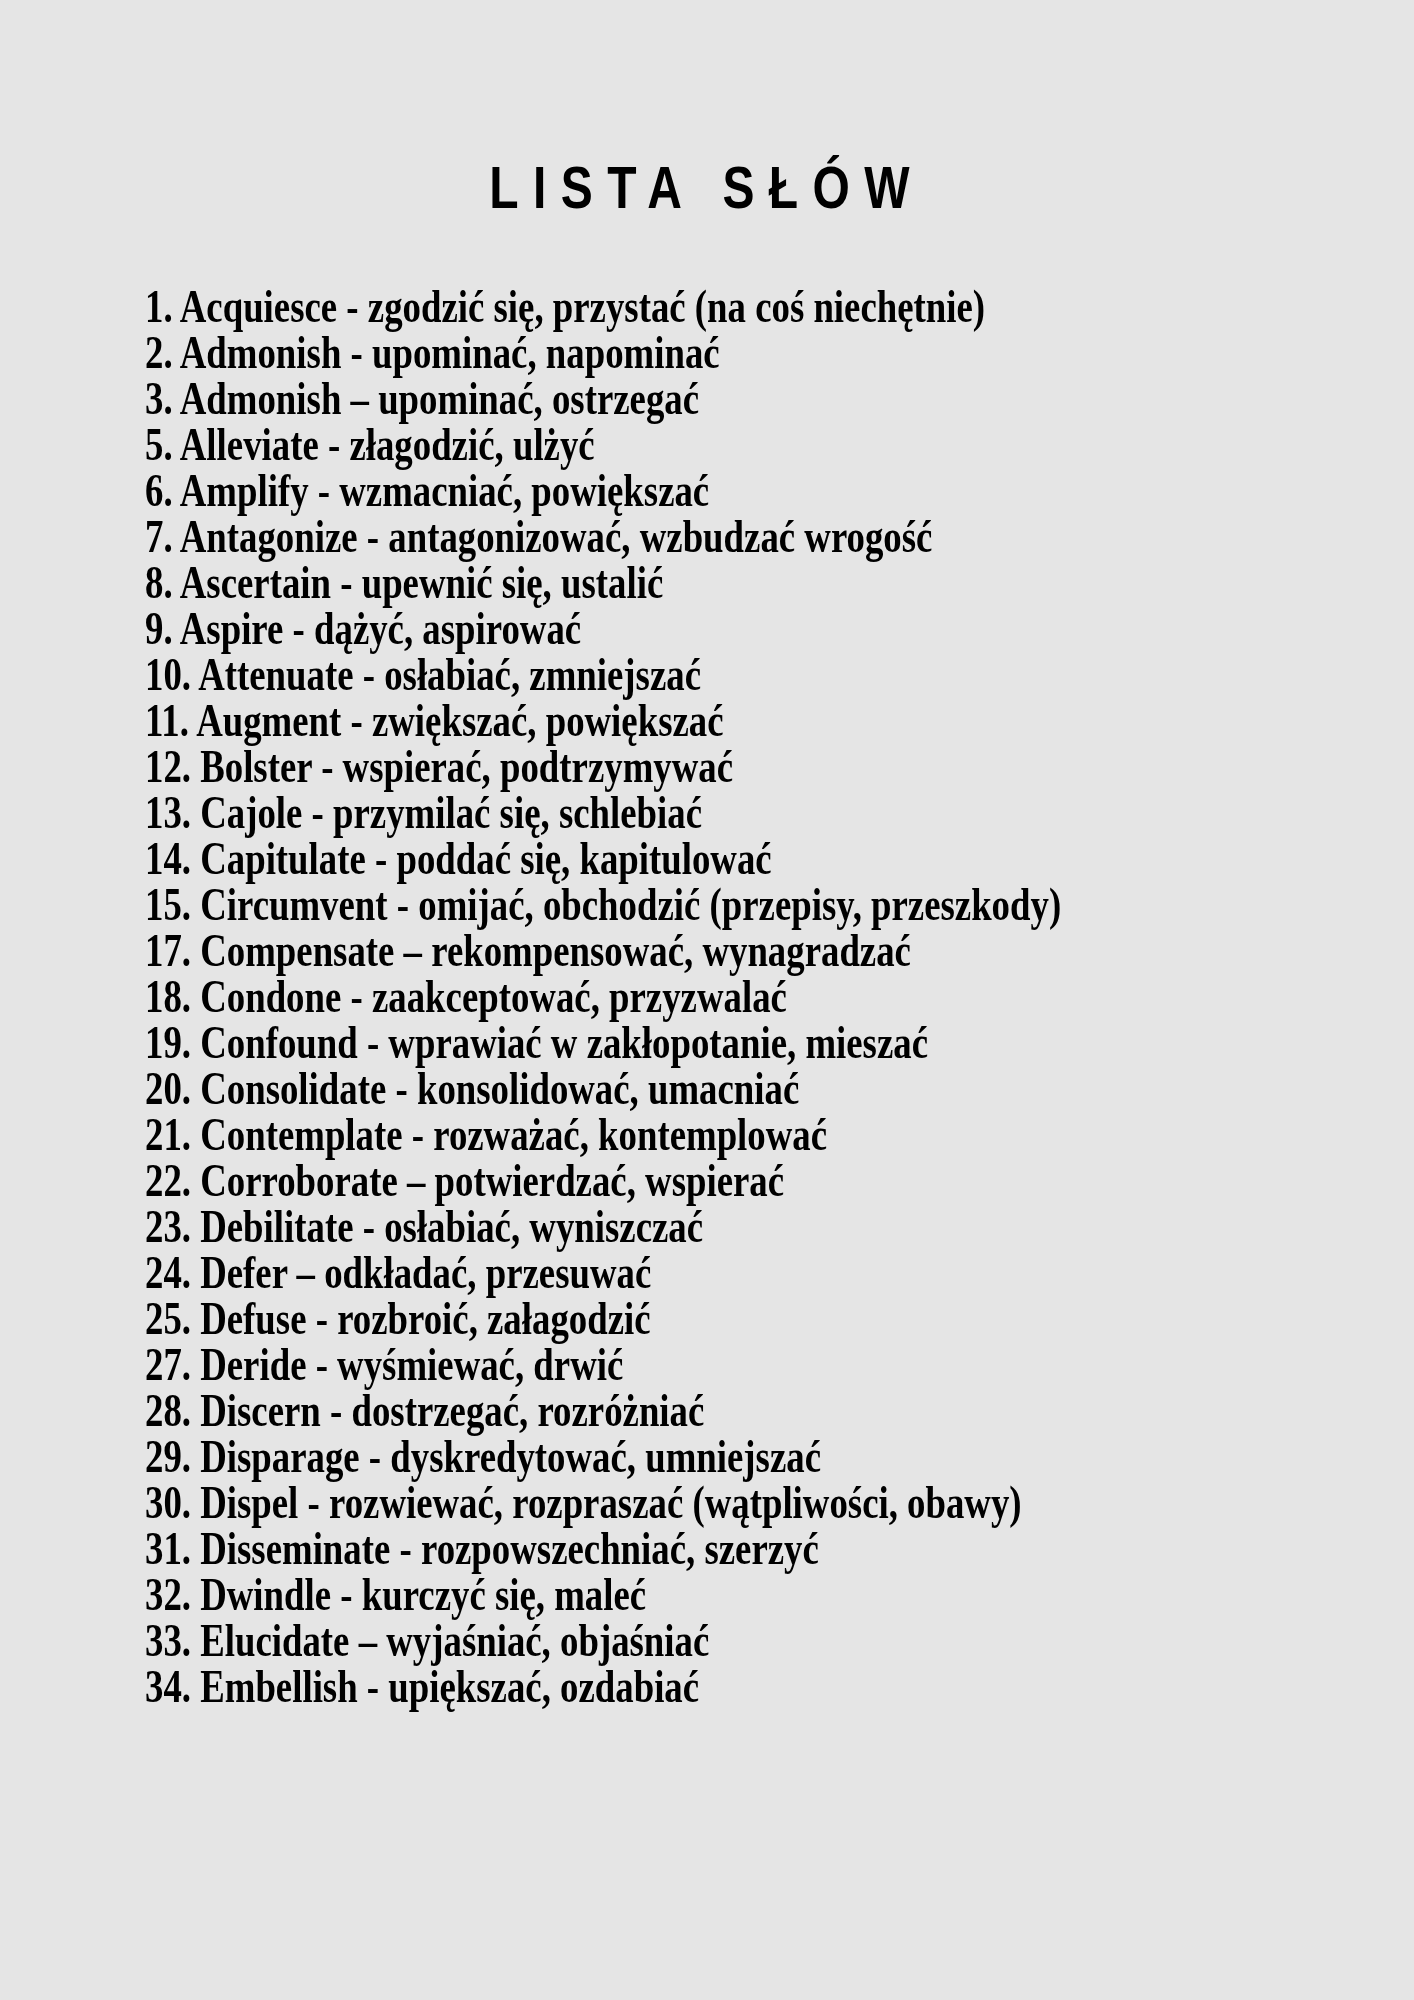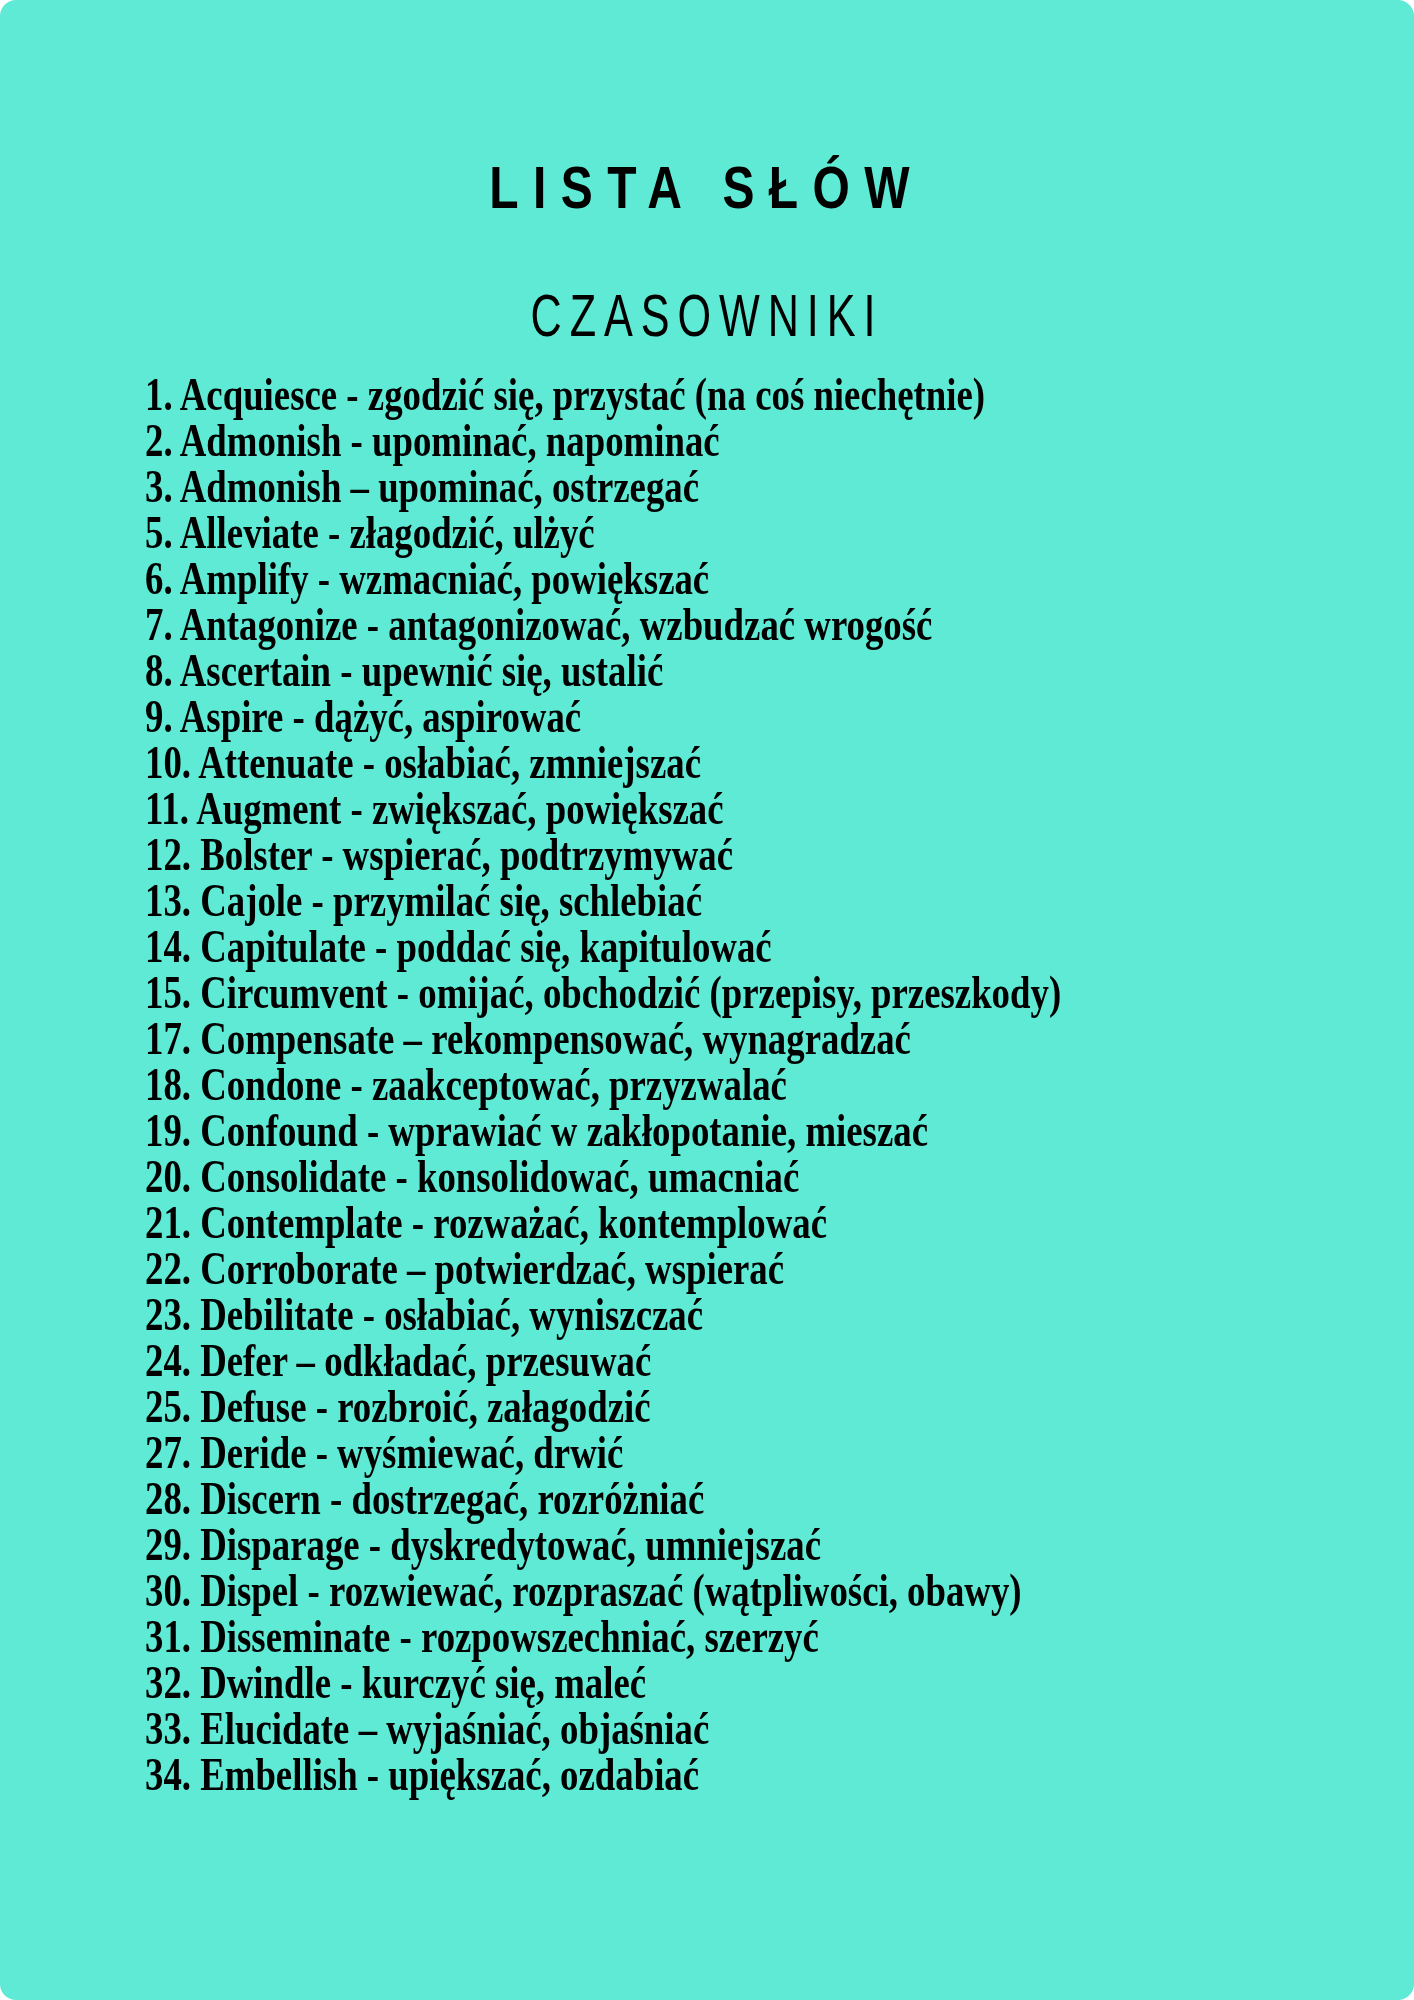--- a/index.html
+++ b/index.html
@@ -12,22 +12,21 @@
     height: 2000px;
     color: #000000;
     font-family: "Liberation Serif", serif;
     overflow: hidden;
   }
   .page {
     width: 1414px;
     height: 2000px;
     box-sizing: border-box;
     padding-top: 118px;
-    background: #5eead4;
-    border-radius: 16px;
+    background: #e5e5e5;
   }
   .title-row, .subtitle-row {
     text-align: center;
     white-space: nowrap;
   }
   .title {
     display: inline-block;
     font-family: "Liberation Sans", sans-serif;
     font-weight: 700;
     font-size: 60px;
@@ -70,146 +69,143 @@
 </style>
 </head>
 <body>
 
 <div class="page">
 
   <div class="title-row">
     <h1 class="title">LISTA SŁÓW</h1>
   </div>
 
-  <div class="subtitle-row">
-    <div class="subtitle">CZASOWNIKI</div>
+
+  <div class="word-list" id="word-list">
+    <div class="item">
+      <span class="item-text">1. Acquiesce - zgodzić się, przystać (na coś niechętnie)</span>
+    </div>
+
+    <div class="item">
+      <span class="item-text">2. Admonish - upominać, napominać</span>
+    </div>
+
+    <div class="item">
+      <span class="item-text">3. Admonish – upominać, ostrzegać</span>
+    </div>
+
+
+    <div class="item">
+      <span class="item-text">5. Alleviate - złagodzić, ulżyć</span>
+    </div>
+
+    <div class="item">
+      <span class="item-text">6. Amplify - wzmacniać, powiększać</span>
+    </div>
+
+    <div class="item">
+      <span class="item-text">7. Antagonize - antagonizować, wzbudzać wrogość</span>
+    </div>
+
+    <div class="item">
+      <span class="item-text">8. Ascertain - upewnić się, ustalić</span>
+    </div>
+
+    <div class="item">
+      <span class="item-text">9. Aspire - dążyć, aspirować</span>
+    </div>
+
+    <div class="item">
+      <span class="item-text">10. Attenuate - osłabiać, zmniejszać</span>
+    </div>
+
+    <div class="item">
+      <span class="item-text">11. Augment - zwiększać, powiększać</span>
+    </div>
+
+    <div class="item">
+      <span class="item-text">12. Bolster - wspierać, podtrzymywać</span>
+    </div>
+
+    <div class="item">
+      <span class="item-text">13. Cajole - przymilać się, schlebiać</span>
+    </div>
+
+    <div class="item">
+      <span class="item-text">14. Capitulate - poddać się, kapitulować</span>
+    </div>
+
+    <div class="item">
+      <span class="item-text">15. Circumvent - omijać, obchodzić (przepisy, przeszkody)</span>
+    </div>
+
+
+    <div class="item">
+      <span class="item-text">17. Compensate – rekompensować, wynagradzać</span>
+    </div>
+
+    <div class="item">
+      <span class="item-text">18. Condone - zaakceptować, przyzwalać</span>
+    </div>
+
+    <div class="item">
+      <span class="item-text">19. Confound - wprawiać w zakłopotanie, mieszać</span>
+    </div>
+
+    <div class="item">
+      <span class="item-text">20. Consolidate - konsolidować, umacniać</span>
+    </div>
+
+    <div class="item">
+      <span class="item-text">21. Contemplate - rozważać, kontemplować</span>
+    </div>
+
+    <div class="item">
+      <span class="item-text">22. Corroborate – potwierdzać, wspierać</span>
+    </div>
+
+    <div class="item">
+      <span class="item-text">23. Debilitate - osłabiać, wyniszczać</span>
+    </div>
+
+    <div class="item">
+      <span class="item-text">24. Defer – odkładać, przesuwać</span>
+    </div>
+
+    <div class="item">
+      <span class="item-text">25. Defuse - rozbroić, załagodzić</span>
+    </div>
+
+
+    <div class="item">
+      <span class="item-text">27. Deride - wyśmiewać, drwić</span>
+    </div>
+
+    <div class="item">
+      <span class="item-text">28. Discern - dostrzegać, rozróżniać</span>
+    </div>
+
+    <div class="item">
+      <span class="item-text">29. Disparage - dyskredytować, umniejszać</span>
+    </div>
+
+    <div class="item">
+      <span class="item-text">30. Dispel - rozwiewać, rozpraszać (wątpliwości, obawy)</span>
+    </div>
+
+    <div class="item">
+      <span class="item-text">31. Disseminate - rozpowszechniać, szerzyć</span>
+    </div>
+
+    <div class="item">
+      <span class="item-text">32. Dwindle - kurczyć się, maleć</span>
+    </div>
+
+    <div class="item">
+      <span class="item-text">33. Elucidate – wyjaśniać, objaśniać</span>
+    </div>
+
+    <div class="item">
+      <span class="item-text">34. Embellish - upiększać, ozdabiać</span>
+    </div>
   </div>
 
-  <div class="word-list" id="word-list">
-    <div class="item">
-      <span class="item-text">1. Acquiesce - zgodzić się, przystać (na coś niechętnie)</span>
-    </div>
-
-    <div class="item">
-      <span class="item-text">2. Admonish - upominać, napominać</span>
-    </div>
-
-    <div class="item">
-      <span class="item-text">3. Admonish – upominać, ostrzegać</span>
-    </div>
-
-
-    <div class="item">
-      <span class="item-text">5. Alleviate - złagodzić, ulżyć</span>
-    </div>
-
-    <div class="item">
-      <span class="item-text">6. Amplify - wzmacniać, powiększać</span>
-    </div>
-
-    <div class="item">
-      <span class="item-text">7. Antagonize - antagonizować, wzbudzać wrogość</span>
-    </div>
-
-    <div class="item">
-      <span class="item-text">8. Ascertain - upewnić się, ustalić</span>
-    </div>
-
-    <div class="item">
-      <span class="item-text">9. Aspire - dążyć, aspirować</span>
-    </div>
-
-    <div class="item">
-      <span class="item-text">10. Attenuate - osłabiać, zmniejszać</span>
-    </div>
-
-    <div class="item">
-      <span class="item-text">11. Augment - zwiększać, powiększać</span>
-    </div>
-
-    <div class="item">
-      <span class="item-text">12. Bolster - wspierać, podtrzymywać</span>
-    </div>
-
-    <div class="item">
-      <span class="item-text">13. Cajole - przymilać się, schlebiać</span>
-    </div>
-
-    <div class="item">
-      <span class="item-text">14. Capitulate - poddać się, kapitulować</span>
-    </div>
-
-    <div class="item">
-      <span class="item-text">15. Circumvent - omijać, obchodzić (przepisy, przeszkody)</span>
-    </div>
-
-
-    <div class="item">
-      <span class="item-text">17. Compensate – rekompensować, wynagradzać</span>
-    </div>
-
-    <div class="item">
-      <span class="item-text">18. Condone - zaakceptować, przyzwalać</span>
-    </div>
-
-    <div class="item">
-      <span class="item-text">19. Confound - wprawiać w zakłopotanie, mieszać</span>
-    </div>
-
-    <div class="item">
-      <span class="item-text">20. Consolidate - konsolidować, umacniać</span>
-    </div>
-
-    <div class="item">
-      <span class="item-text">21. Contemplate - rozważać, kontemplować</span>
-    </div>
-
-    <div class="item">
-      <span class="item-text">22. Corroborate – potwierdzać, wspierać</span>
-    </div>
-
-    <div class="item">
-      <span class="item-text">23. Debilitate - osłabiać, wyniszczać</span>
-    </div>
-
-    <div class="item">
-      <span class="item-text">24. Defer – odkładać, przesuwać</span>
-    </div>
-
-    <div class="item">
-      <span class="item-text">25. Defuse - rozbroić, załagodzić</span>
-    </div>
-
-
-    <div class="item">
-      <span class="item-text">27. Deride - wyśmiewać, drwić</span>
-    </div>
-
-    <div class="item">
-      <span class="item-text">28. Discern - dostrzegać, rozróżniać</span>
-    </div>
-
-    <div class="item">
-      <span class="item-text">29. Disparage - dyskredytować, umniejszać</span>
-    </div>
-
-    <div class="item">
-      <span class="item-text">30. Dispel - rozwiewać, rozpraszać (wątpliwości, obawy)</span>
-    </div>
-
-    <div class="item">
-      <span class="item-text">31. Disseminate - rozpowszechniać, szerzyć</span>
-    </div>
-
-    <div class="item">
-      <span class="item-text">32. Dwindle - kurczyć się, maleć</span>
-    </div>
-
-    <div class="item">
-      <span class="item-text">33. Elucidate – wyjaśniać, objaśniać</span>
-    </div>
-
-    <div class="item">
-      <span class="item-text">34. Embellish - upiększać, ozdabiać</span>
-    </div>
-  </div>
-
 </div>
 
 </body></html>

